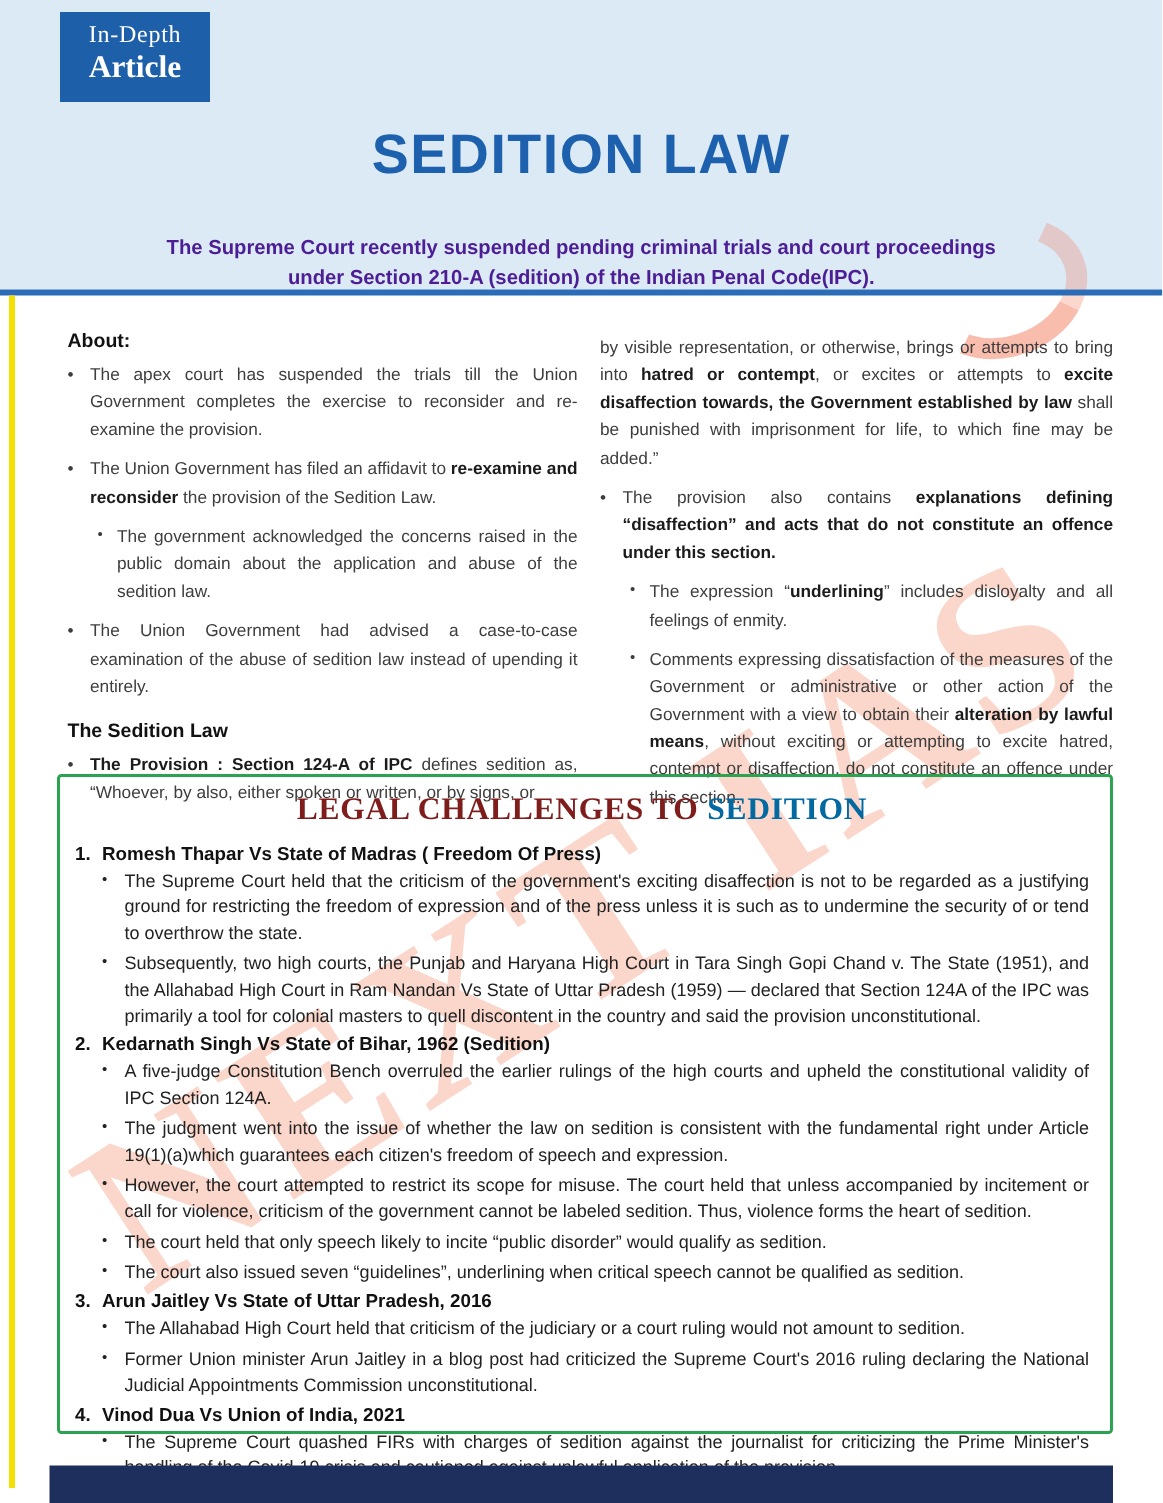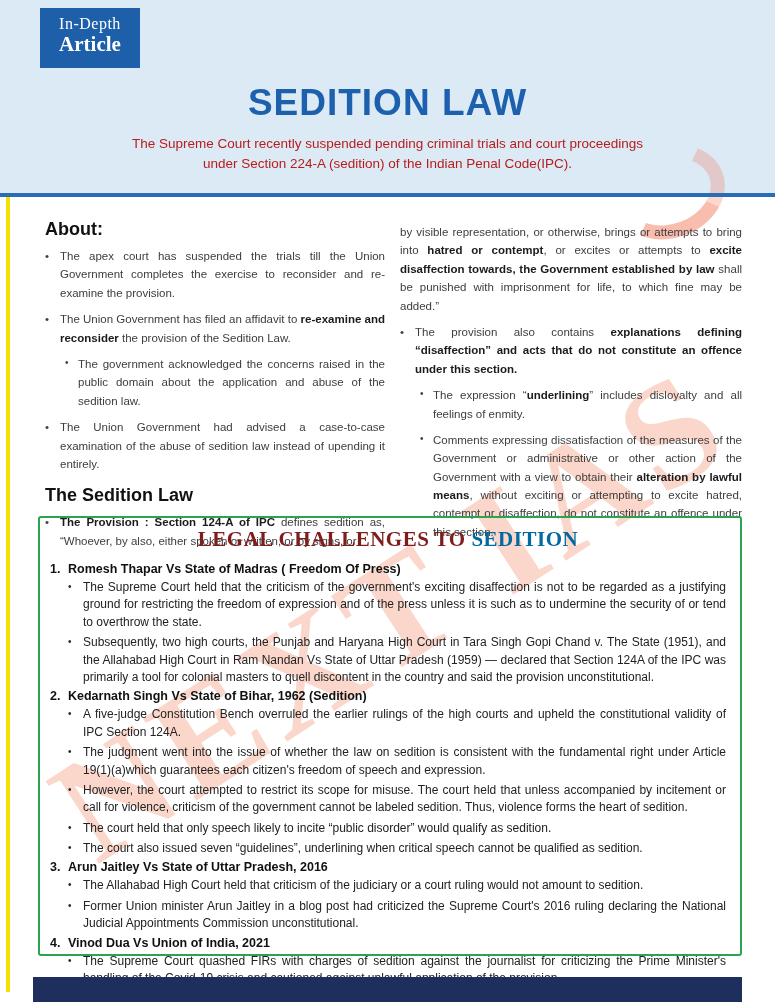--- a/index.html
+++ b/index.html
@@ -8,40 +8,40 @@
 
   
   .header-band{position:absolute;top:0;left:0;width:775px;height:193px;background:#dceaf6;}
   .badge{position:absolute;top:8px;left:40px;width:100px;height:60px;background:#1d5fa8;
          color:#fff;text-align:center;font-family:"Liberation Serif",serif;
          padding-top:7px;box-sizing:border-box;z-index:2;}
   .badge-line1{display:block;font-size:16px;letter-spacing:.5px;}
   .badge-line2{display:block;font-size:21px;font-weight:bold;line-height:1.05;}
   .main-title{position:absolute;top:82px;left:0;width:775px;text-align:center;
               color:#1d61ae;font-size:37px;font-weight:bold;letter-spacing:1px;z-index:2;}
-  .subtitle{position:absolute;top:134px;left:0;width:775px;text-align:center;
-            font-size:13.5px;color:#b91c1c;line-height:1.5;z-index:2;}
+  .subtitle{position:absolute;top:155px;left:0;width:775px;text-align:center;
+            font-size:13.5px;color:#4c1d95;line-height:1.5;z-index:2;font-weight:bold;}
   .divider{position:absolute;top:193px;left:0;width:775px;height:4px;background:#2a6cb5;z-index:2;}
   .left-accent{position:absolute;top:197px;left:6px;width:4px;height:795px;background:#f5e003;z-index:2;}
 
   
   .watermark{position:absolute;top:528px;left:-60px;width:900px;text-align:center;
              transform:rotate(-33deg);font-family:"Liberation Serif",serif;
              font-size:150px;font-weight:bold;letter-spacing:8px;white-space:nowrap;
              color:rgba(245,149,117,0.38);z-index:0;}
   .swoosh{position:absolute;top:146px;left:612px;width:86px;height:64px;
           border:14px solid transparent;border-bottom-color:rgba(243,124,94,0.5);
           border-right-color:rgba(243,124,94,0.3);border-radius:50%;
           transform:rotate(-20deg);z-index:1;}
 
   
   .col{position:absolute;z-index:2;color:#3d3d3d;}
   .col-left{left:45px;top:219px;width:340px;}
   .col-right{left:400px;top:223px;width:342px;}
-  .section-heading{font-weight:bold;font-size:18px;color:#111;margin:0 0 7px 0;}
+  .section-heading{font-weight:bold;font-size:13px;color:#111;margin:0 0 7px 0;}
   .gap-top{margin-top:12px;}
   .para{display:flex;margin:0 0 8px 0;font-size:11.5px;line-height:1.6;text-align:justify;justify-content:center;}
   .para .marker{flex:0 0 15px;}
   .para.lvl2{margin-left:20px;}
   .para.lvl2 .marker{flex:0 0 13px;font-size:10px;}
   .para .txt{flex:1;}
   .b{font-weight:bold;color:#1b1b1b;}
 
   
   .legal-box{position:absolute;left:38px;top:516px;width:704px;height:440px;
@@ -71,21 +71,21 @@
 
   <div class="badge">
     <span class="badge-line1">In-Depth</span>
     <span class="badge-line2">Article</span>
   </div>
 
   <div class="main-title">SEDITION LAW</div>
 
   <div class="subtitle">
     <div>The Supreme Court recently suspended pending criminal trials and court proceedings</div>
-    <div>under Section 224-A (sedition) of the Indian Penal Code(IPC).</div>
+    <div>under Section 210-A (sedition) of the Indian Penal Code(IPC).</div>
   </div>
 
   <div class="divider"></div>
   <div class="left-accent"></div>
 
   <div class="watermark">NEXT IAS</div>
   <div class="swoosh"></div>
 
   <div class="col col-left">
     <div class="section-heading">About:</div>

